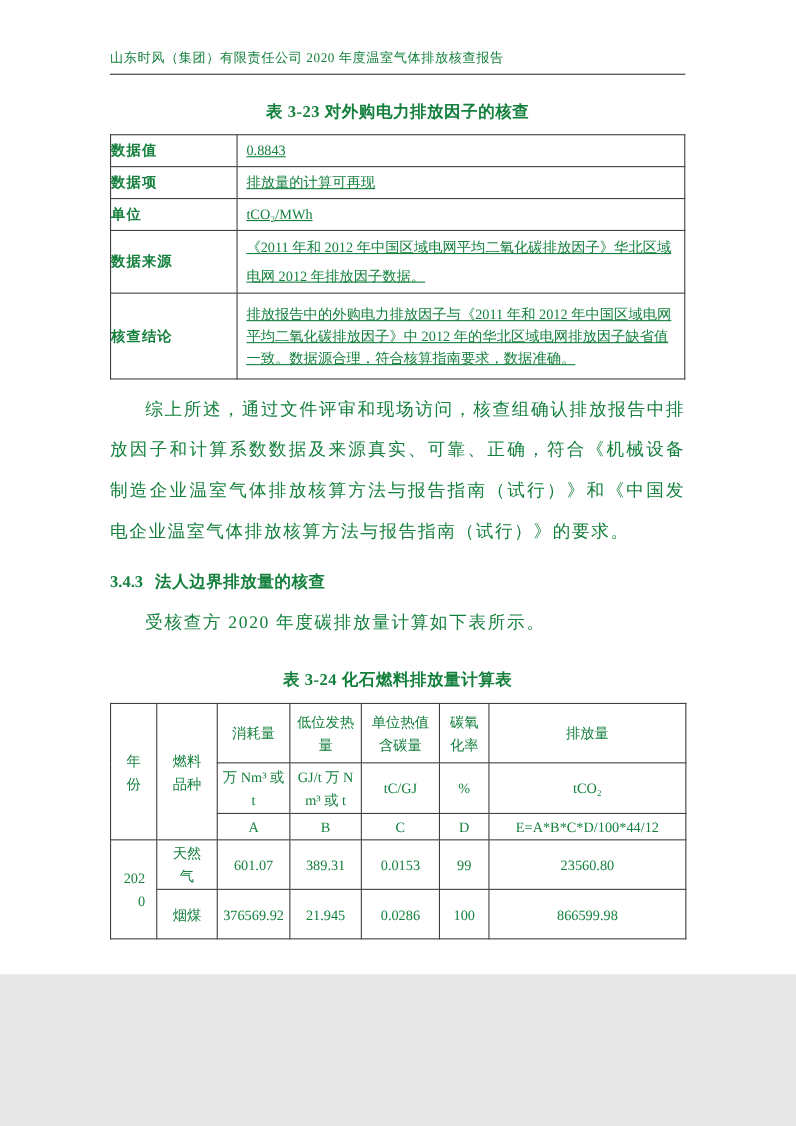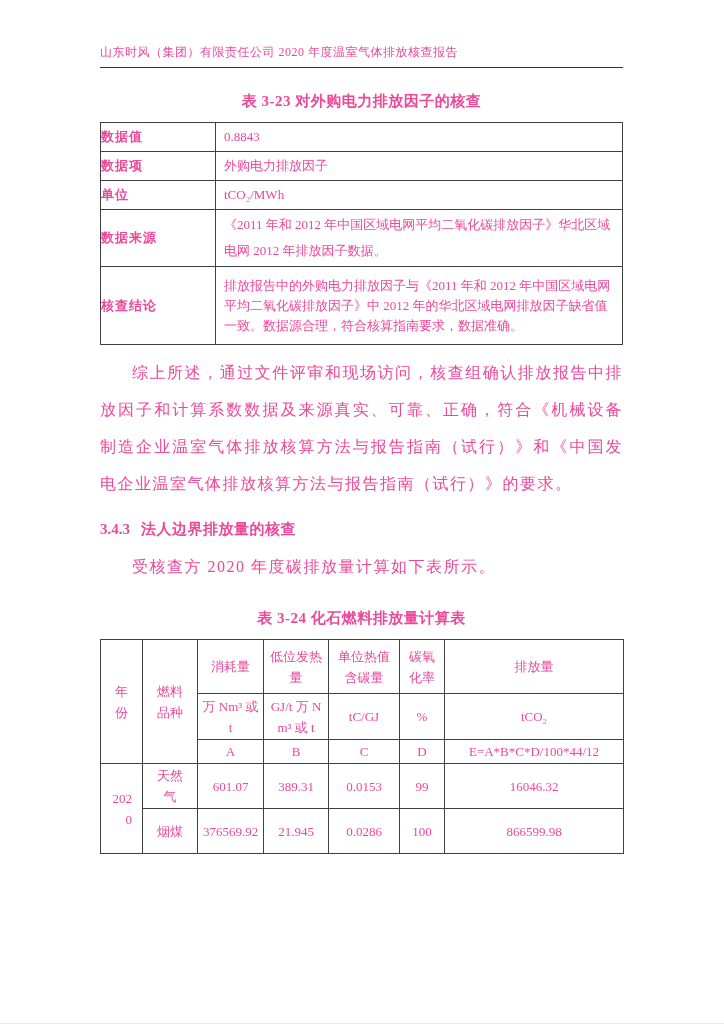--- a/index.html
+++ b/index.html
@@ -1,23 +1,23 @@
 <!DOCTYPE html>
 <html><head>
 <meta charset="utf-8">
 <style>
   * { margin: 0; padding: 0; box-sizing: border-box; }
   html, body { background: #e8e8e8; }
   .page {
     width: 724px;
-    height: 1023px;
+    height: 886px;
     margin: 0 auto;
     background: #ffffff;
     font-family: "Liberation Serif", "DejaVu Serif", serif;
-    color: #ec4899;
+    color: #15803d;
     position: relative;
     padding: 44px 101px 0 100px;
     overflow: hidden;
   }
   
   .doc-header {
     font-size: 12px;
     line-height: 16px;
     padding-bottom: 7px;
     border-bottom: 1.5px solid #333333;
@@ -39,21 +39,21 @@
     border: 1px solid #404040;
     font-size: 13px;
     vertical-align: middle;
   }
   .kv-table th {
     width: 115px;
     font-weight: bold;
     text-align: left;
     letter-spacing: 1px;
   }
-  .kv-table td { padding: 2px 8px; text-align: left; }
+  .kv-table td { padding: 2px 8px; text-align: left; text-decoration: underline; }
   .kv-row-short th, .kv-row-short td { height: 29px; }
   .kv-row-source td { line-height: 26px; height: 57px; }
   .kv-row-conclusion td { line-height: 20px; height: 78px; }
   
   .para {
     font-size: 16px;
     line-height: 37px;
     text-align: justify;
     text-indent: 2em;
     letter-spacing: 1.5px;
@@ -104,21 +104,21 @@
   <div class="table-caption">表 3-23 对外购电力排放因子的核查</div>
 
   <table class="kv-table">
     <tbody>
       <tr class="kv-row-short">
         <th>数据值</th>
         <td>0.8843</td>
       </tr>
       <tr class="kv-row-short">
         <th>数据项</th>
-        <td>外购电力排放因子</td>
+        <td>排放量的计算可再现</td>
       </tr>
       <tr class="kv-row-short">
         <th>单位</th>
         <td>tCO₂/MWh</td>
       </tr>
       <tr class="kv-row-source">
         <th>数据来源</th>
         <td>《2011 年和 2012 年中国区域电网平均二氧化碳排放因子》华北区域电网 2012 年排放因子数据。</td>
       </tr>
       <tr class="kv-row-conclusion">
@@ -173,21 +173,21 @@
         <td>D</td>
         <td>E=A*B*C*D/100*44/12</td>
       </tr>
       <tr class="d1">
         <td rowspan="2"><span class="wrap-3ch">2020</span></td>
         <td><span class="wrap-2">天然气</span></td>
         <td>601.07</td>
         <td>389.31</td>
         <td>0.0153</td>
         <td>99</td>
-        <td>16046.32</td>
+        <td>23560.80</td>
       </tr>
       <tr class="d2">
         <td>烟煤</td>
         <td>376569.92</td>
         <td>21.945</td>
         <td>0.0286</td>
         <td>100</td>
         <td>866599.98</td>
       </tr>
     </tbody>

